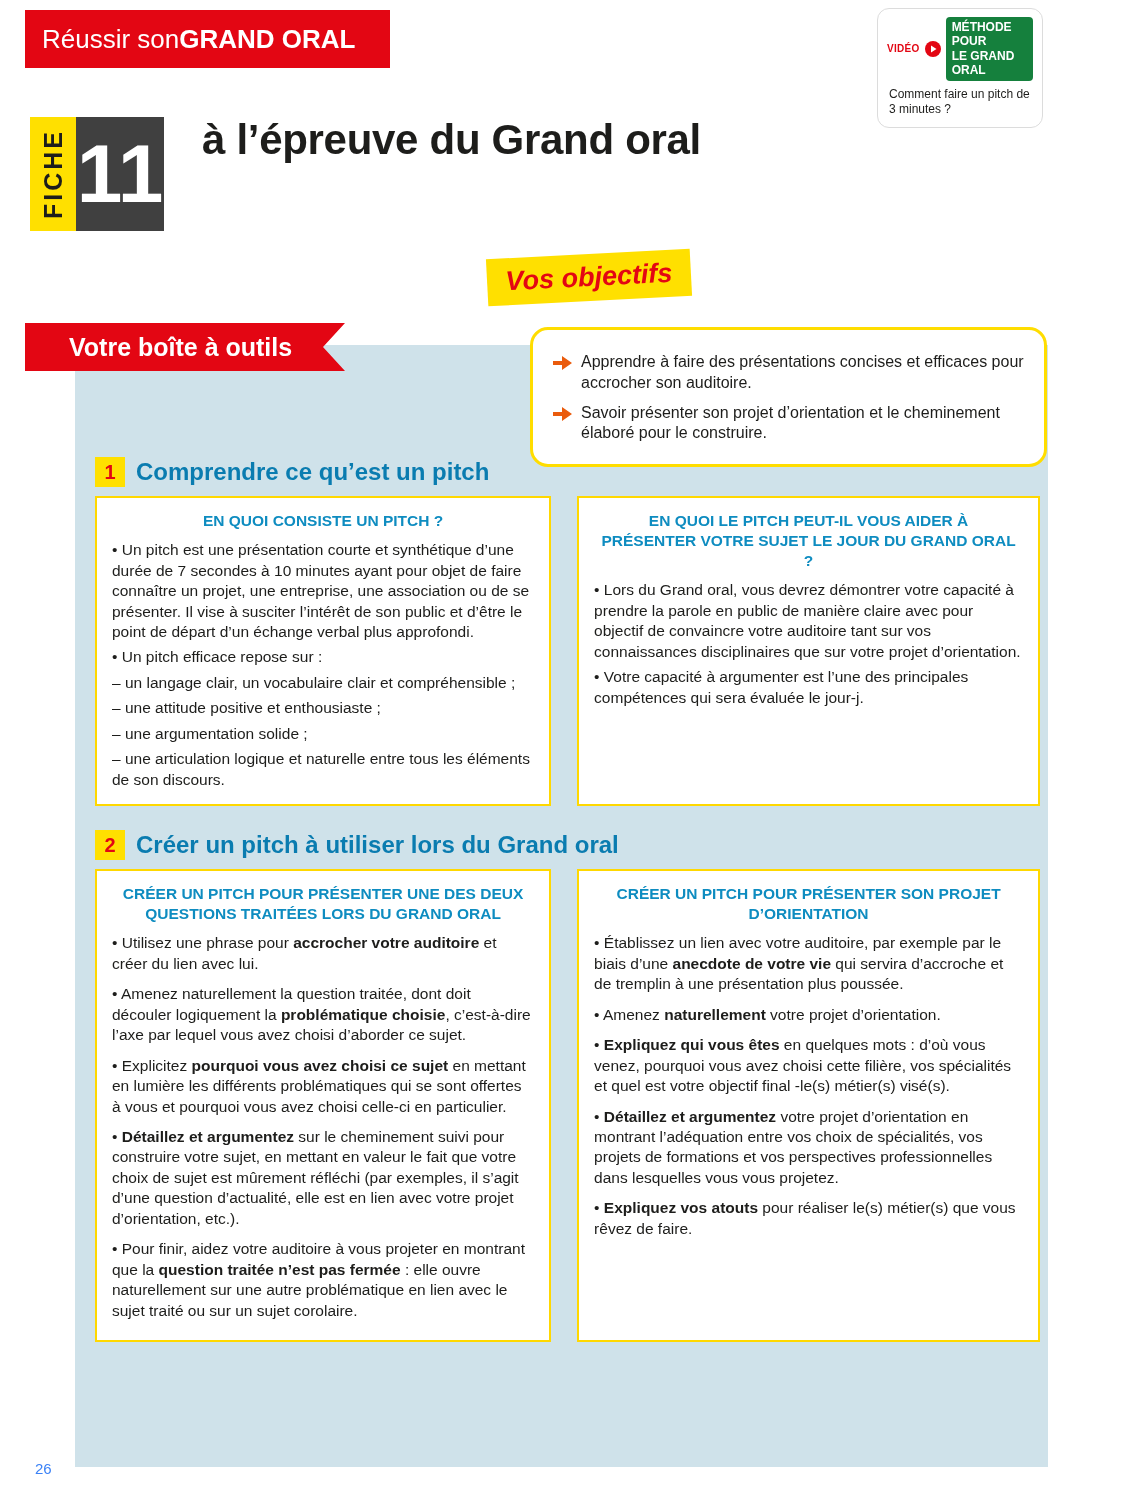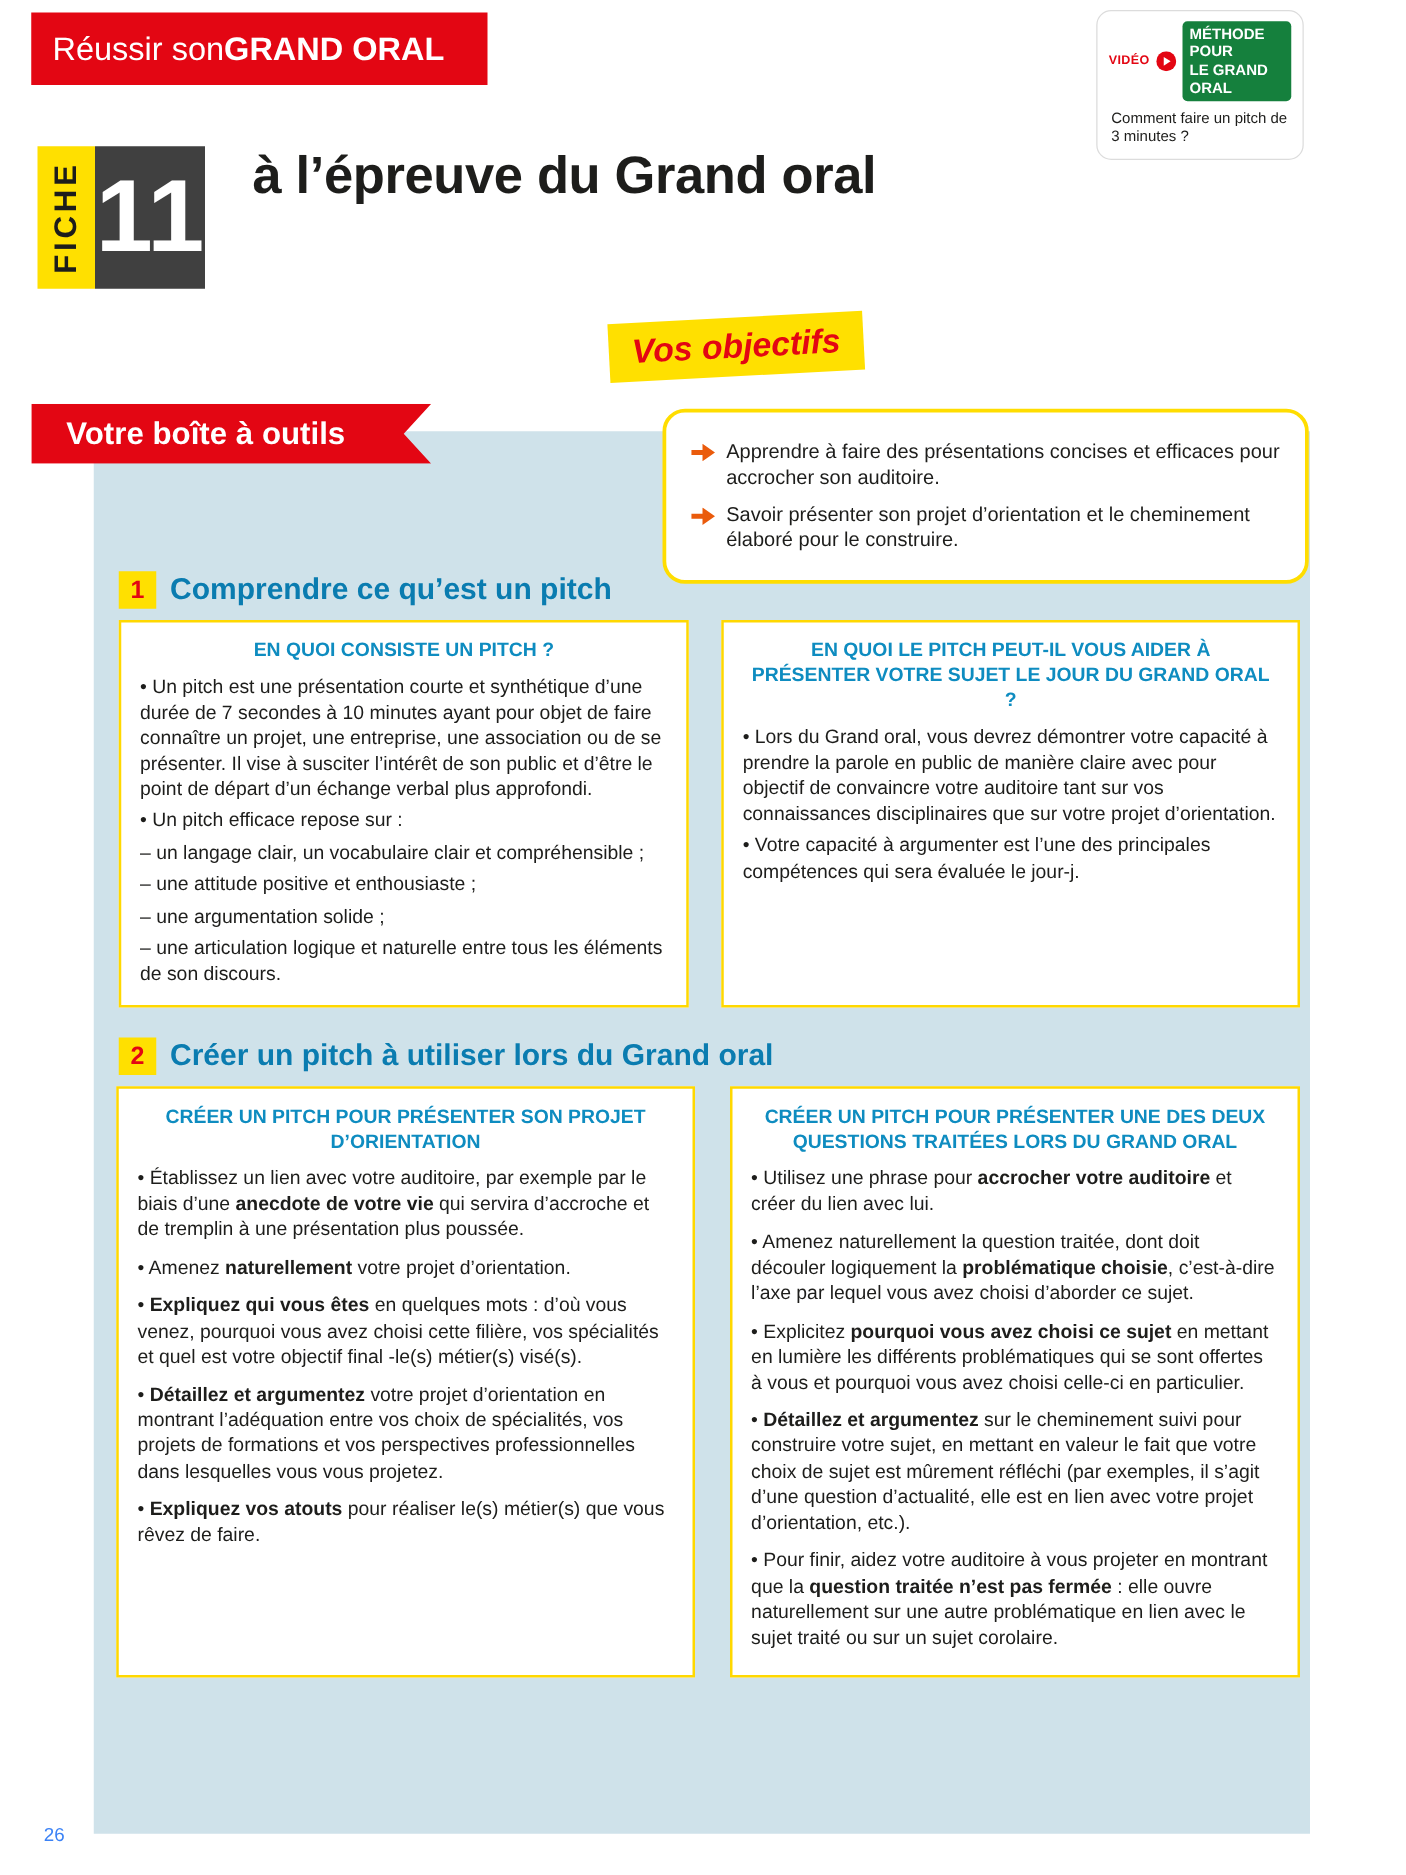--- a/index.html
+++ b/index.html
@@ -44,21 +44,21 @@
   .objectives-ribbon span { color:#e30613; font-weight:bold; font-style:italic; font-size:27px; }
   .objectives-box { position:absolute; left:530px; top:291px; width:517px; height:140px;
     background:#fff; border:3px solid #ffdd00; border-radius:18px; z-index:3;
     padding:22px 16px 8px 20px;margin-top:36px; }
   .objective-item { display:flex; gap:9px; font-size:16px; line-height:1.3; margin-bottom:9px; }
   .arrow-icon { flex:0 0 auto; margin-top:3px; }
 
   
   .toolbox-banner { position:absolute; left:25px; top:323px; width:320px; height:48px;
     background:#e30613; color:#fff; font-weight:bold; font-size:25px; display:flex;
-    align-items:center; padding-left:28px; z-index:2;
+    align-items:center; padding-left:44px; z-index:2;
     clip-path:polygon(0 0, 100% 0, calc(100% - 22px) 50%, 100% 100%, 0 100%); }
 
   
   .blue-panel { position:absolute; left:75px; top:345px; width:973px; height:1122px;
     background:#cfe2ea; z-index:1; }
 
   
   .content { position:absolute; left:95px; top:457px; width:945px; z-index:2; }
   .section-header { display:flex; align-items:center; gap:11px; margin-bottom:9px; }
   .section-num { width:30px; height:30px; background:#ffe000; color:#e30613; font-weight:bold;
@@ -167,39 +167,39 @@
           </div>
       </div>
     </div>
 
     <div class="section-header section-gap">
       <span class="section-num">2</span>
       <span class="section-title">Créer un pitch à utiliser lors du Grand oral</span>
     </div>
 
     <div class="box-row row-gap">
+      <div class="info-box left spaced">
+        <div class="box-heading">CRÉER UN PITCH POUR PRÉSENTER UNE DES DEUX QUESTIONS TRAITÉES LORS DU GRAND ORAL</div>
+        <div class="box-body">
+            <p class="para">• <span>Utilisez une phrase pour </span><strong>accrocher votre auditoire</strong><span> et créer du lien avec lui.</span></p>
+            <p class="para">• <span>Amenez naturellement la question traitée, dont doit découler logiquement la </span><strong>problématique choisie</strong><span>, c’est-à-dire l’axe par lequel vous avez choisi d’aborder ce sujet.</span></p>
+            <p class="para">• <span>Explicitez </span><strong>pourquoi vous avez choisi ce sujet</strong><span> en mettant en lumière les différents problématiques qui se sont offertes à vous et pourquoi vous avez choisi celle-ci en particulier.</span></p>
+            <p class="para">• <strong>Détaillez et argumentez</strong><span> sur le cheminement suivi pour construire votre sujet, en mettant en valeur le fait que votre choix de sujet est mûrement réfléchi (par exemples, il s’agit d’une question d’actualité, elle est en lien avec votre projet d’orientation, etc.).</span></p>
+            <p class="para">• <span>Pour finir, aidez votre auditoire à vous projeter en montrant que la </span><strong>question traitée n’est pas fermée</strong><span> : elle ouvre naturellement sur une autre problématique en lien avec le sujet traité ou sur un sujet corolaire.</span></p>
+          </div>
+      </div>
       <div class="info-box right spaced">
         <div class="box-heading">CRÉER UN PITCH POUR PRÉSENTER SON PROJET D’ORIENTATION</div>
         <div class="box-body">
             <p class="para">• <span>Établissez un lien avec votre auditoire, par exemple par le biais d’une </span><strong>anecdote de votre vie</strong><span> qui servira d’accroche et de tremplin à une présentation plus poussée.</span></p>
             <p class="para">• <span>Amenez </span><strong>naturellement</strong><span> votre projet d’orientation.</span></p>
             <p class="para">• <strong>Expliquez qui vous êtes</strong><span> en quelques mots : d’où vous venez, pourquoi vous avez choisi cette filière, vos spécialités et quel est votre objectif final -le(s) métier(s) visé(s).</span></p>
             <p class="para">• <strong>Détaillez et argumentez</strong><span> votre projet d’orientation en montrant l’adéquation entre vos choix de spécialités, vos projets de formations et vos perspectives professionnelles dans lesquelles vous vous projetez.</span></p>
             <p class="para">• <strong>Expliquez vos atouts</strong><span> pour réaliser le(s) métier(s) que vous rêvez de faire.</span></p>
           </div>
       </div>
-      <div class="info-box left spaced">
-        <div class="box-heading">CRÉER UN PITCH POUR PRÉSENTER UNE DES DEUX QUESTIONS TRAITÉES LORS DU GRAND ORAL</div>
-        <div class="box-body">
-            <p class="para">• <span>Utilisez une phrase pour </span><strong>accrocher votre auditoire</strong><span> et créer du lien avec lui.</span></p>
-            <p class="para">• <span>Amenez naturellement la question traitée, dont doit découler logiquement la </span><strong>problématique choisie</strong><span>, c’est-à-dire l’axe par lequel vous avez choisi d’aborder ce sujet.</span></p>
-            <p class="para">• <span>Explicitez </span><strong>pourquoi vous avez choisi ce sujet</strong><span> en mettant en lumière les différents problématiques qui se sont offertes à vous et pourquoi vous avez choisi celle-ci en particulier.</span></p>
-            <p class="para">• <strong>Détaillez et argumentez</strong><span> sur le cheminement suivi pour construire votre sujet, en mettant en valeur le fait que votre choix de sujet est mûrement réfléchi (par exemples, il s’agit d’une question d’actualité, elle est en lien avec votre projet d’orientation, etc.).</span></p>
-            <p class="para">• <span>Pour finir, aidez votre auditoire à vous projeter en montrant que la </span><strong>question traitée n’est pas fermée</strong><span> : elle ouvre naturellement sur une autre problématique en lien avec le sujet traité ou sur un sujet corolaire.</span></p>
-          </div>
-      </div>
     </div>
 
   </div>
 
   <div class="page-number">26</div>
 
 </div>
 
 </body></html>

